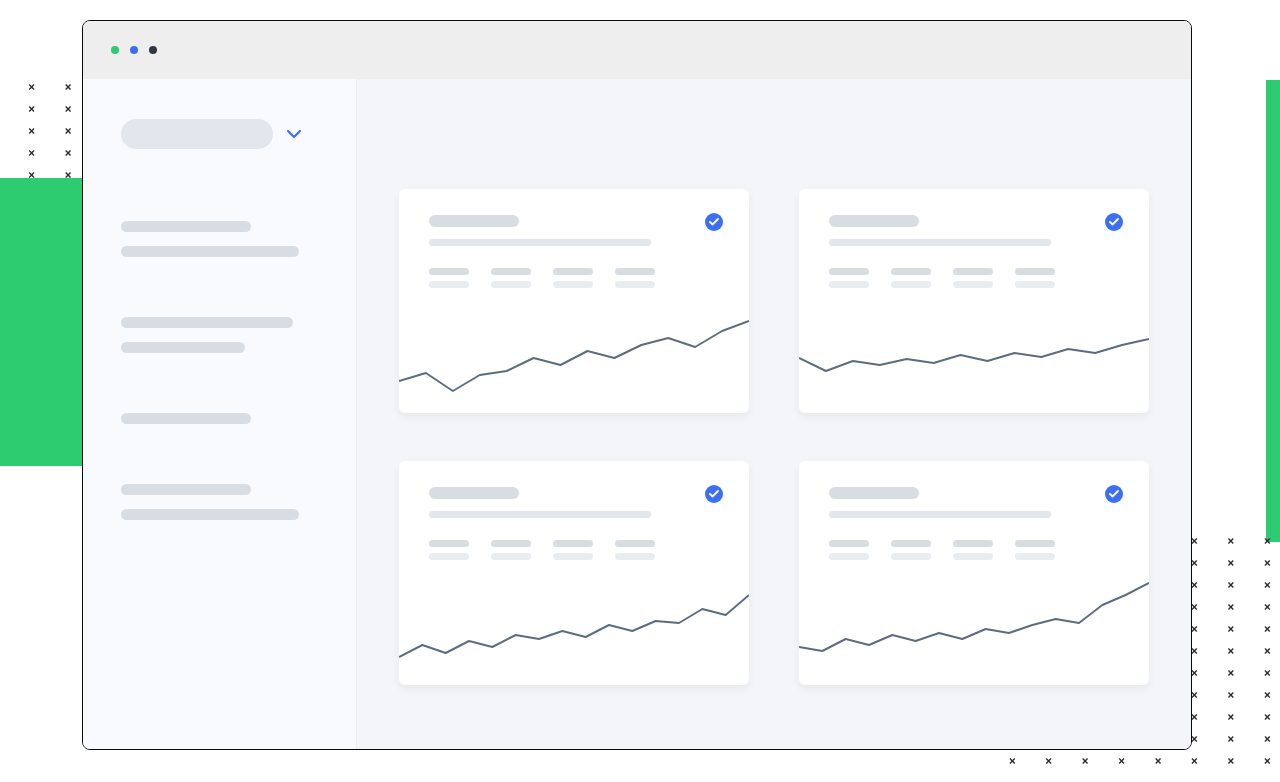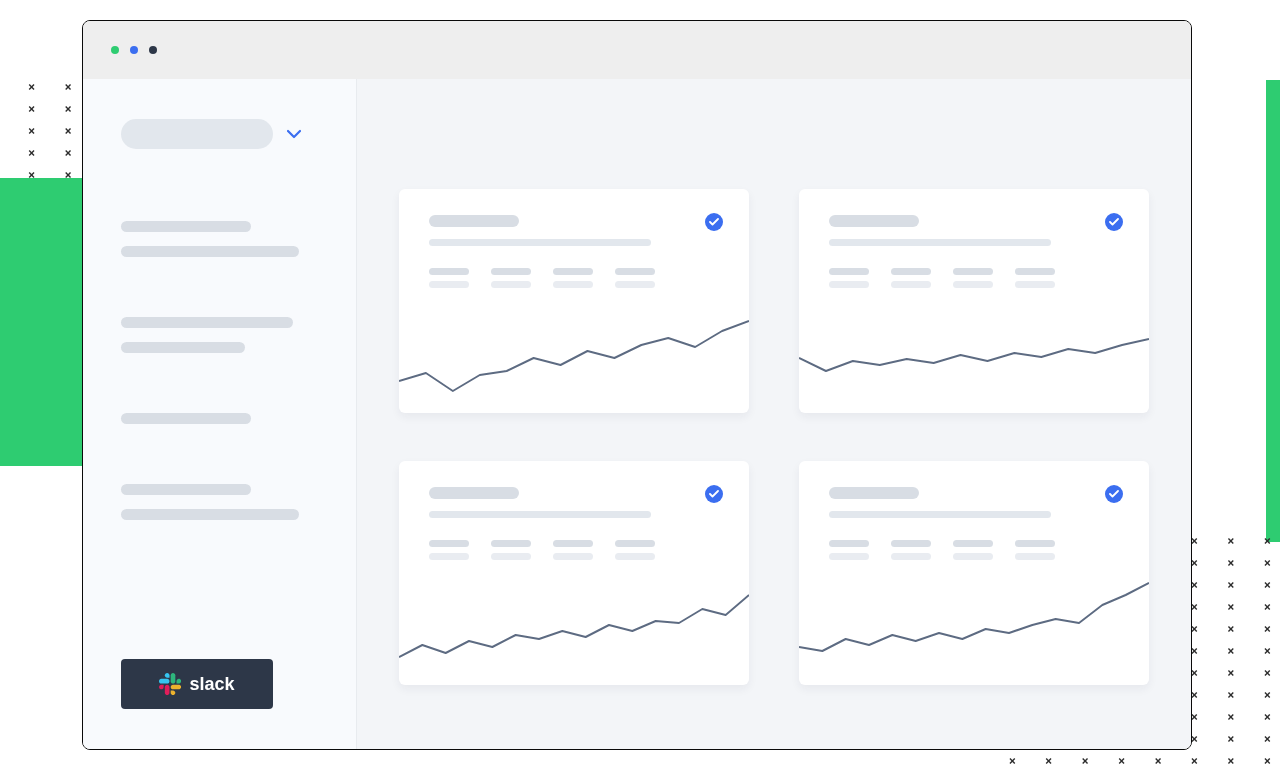--- a/index.html
+++ b/index.html
@@ -245,35 +245,20 @@
       <div class="side-group">
         <div class="side-line w1"></div>
       </div>
       <div class="side-group">
         <div class="side-line w1"></div>
         <div class="side-line w2"></div>
       </div>
 
       <div class="sidebar-spacer"></div>
 
-      <div class="slack-btn">
-        <span class="slack-logo">
-          <svg width="22" height="22" viewBox="0 0 122 122">
-            <path d="M25.8 77.6c0 7.1-5.8 12.9-12.9 12.9S0 84.7 0 77.6s5.8-12.9 12.9-12.9h12.9v12.9z" fill="#E01E5A"></path>
-            <path d="M32.3 77.6c0-7.1 5.8-12.9 12.9-12.9s12.9 5.8 12.9 12.9v32.3c0 7.1-5.8 12.9-12.9 12.9s-12.9-5.8-12.9-12.9V77.6z" fill="#E01E5A"></path>
-            <path d="M45.2 25.8c-7.1 0-12.9-5.8-12.9-12.9S38.1 0 45.2 0s12.9 5.8 12.9 12.9v12.9H45.2z" fill="#36C5F0"></path>
-            <path d="M45.2 32.3c7.1 0 12.9 5.8 12.9 12.9s-5.8 12.9-12.9 12.9H12.9C5.8 58.1 0 52.3 0 45.2s5.8-12.9 12.9-12.9h32.3z" fill="#36C5F0"></path>
-            <path d="M97 45.2c0-7.1 5.8-12.9 12.9-12.9s12.9 5.8 12.9 12.9-5.8 12.9-12.9 12.9H97V45.2z" fill="#2EB67D"></path>
-            <path d="M90.5 45.2c0 7.1-5.8 12.9-12.9 12.9s-12.9-5.8-12.9-12.9V12.9C64.7 5.8 70.5 0 77.6 0s12.9 5.8 12.9 12.9v32.3z" fill="#2EB67D"></path>
-            <path d="M77.6 97c7.1 0 12.9 5.8 12.9 12.9s-5.8 12.9-12.9 12.9-12.9-5.8-12.9-12.9V97h12.9z" fill="#ECB22E"></path>
-            <path d="M77.6 90.5c-7.1 0-12.9-5.8-12.9-12.9s5.8-12.9 12.9-12.9h32.3c7.1 0 12.9 5.8 12.9 12.9s-5.8 12.9-12.9 12.9H77.6z" fill="#ECB22E"></path>
-          </svg>
-        </span>
-        <span>slack</span>
-      </div>
     </aside>
 
     <main class="main">
 
     <div class="card">
           <div class="card-inner">
     <div class="card-title"></div>
     <div class="card-sub"></div>
     <div class="card-stats">
       <div class="stat">

